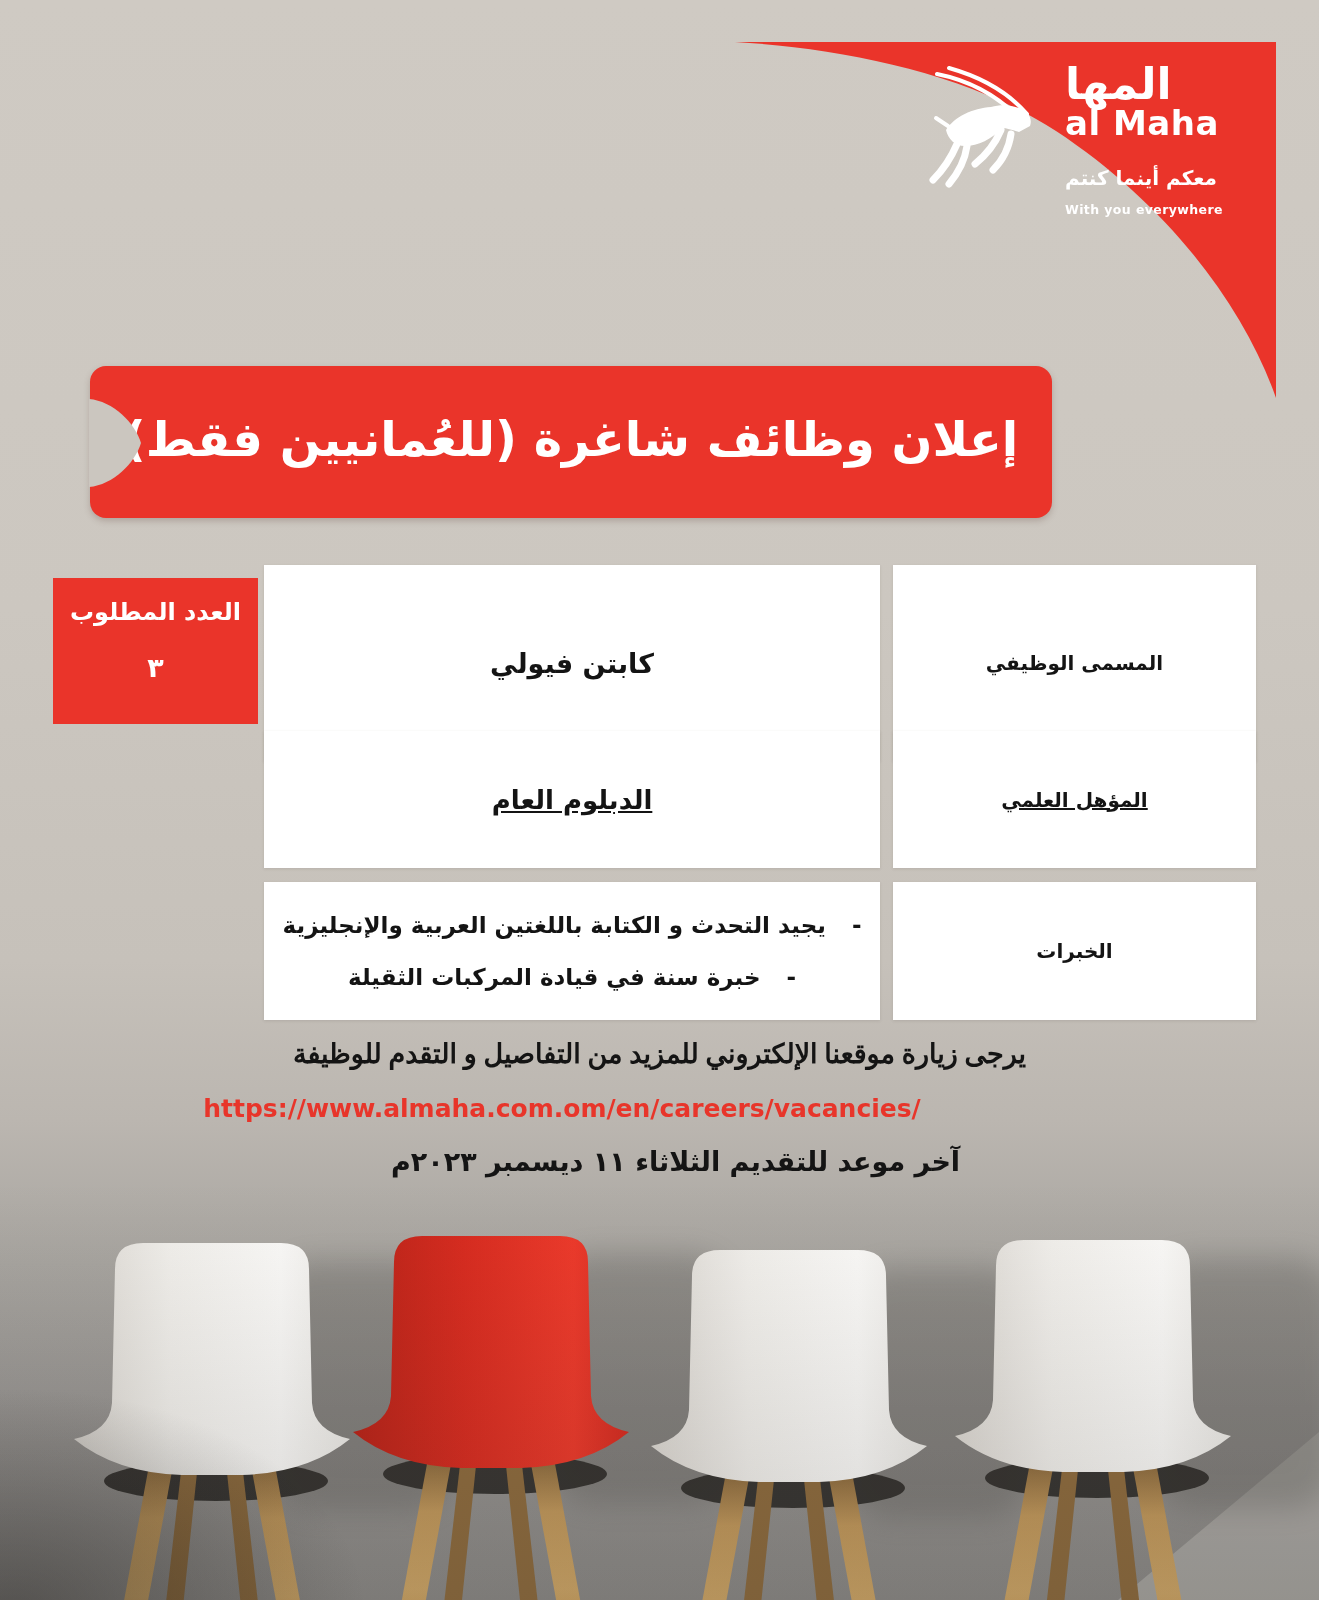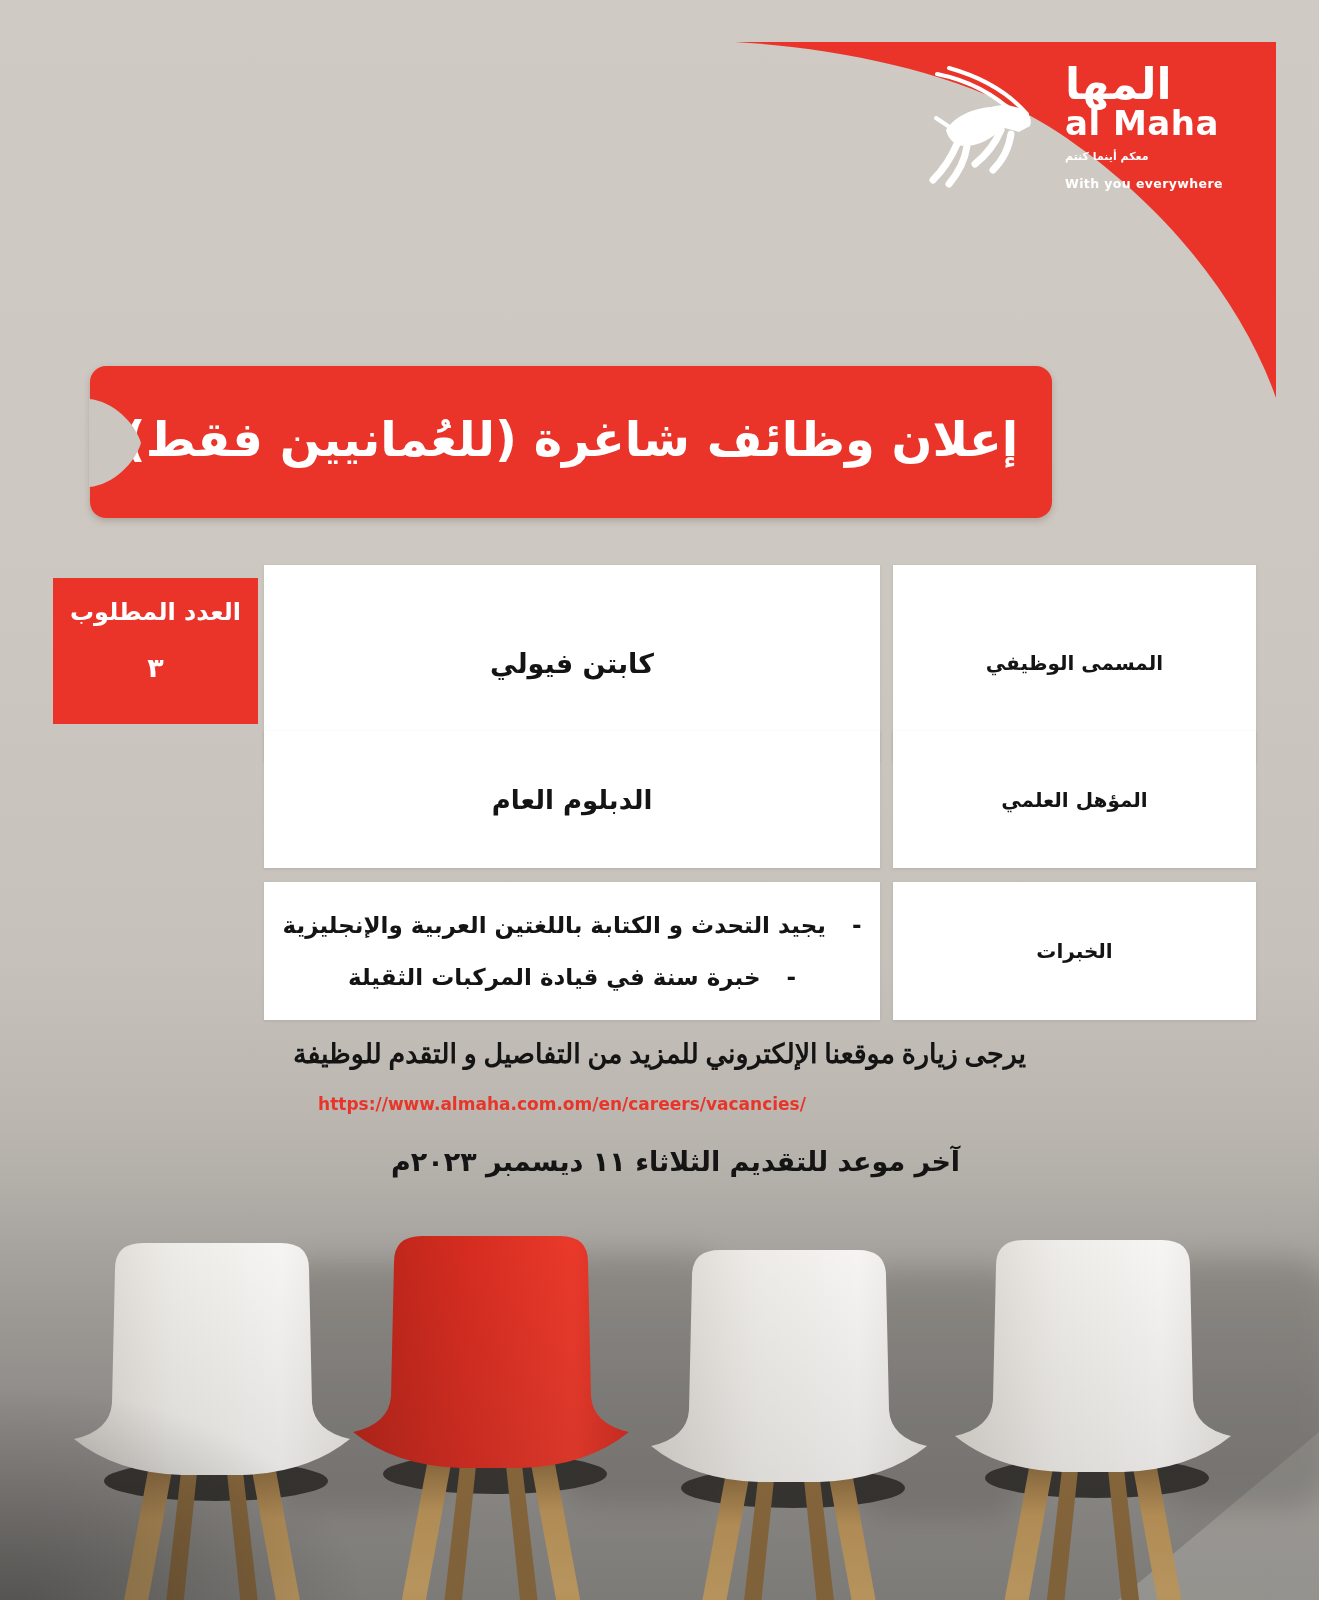--- a/index.html
+++ b/index.html
@@ -10,21 +10,21 @@
   }
   .ar{direction:rtl;font-family:"DejaVu Sans",sans-serif;}
   
   .corner-svg{position:absolute;left:719px;top:0;}
   
   .logo{position:absolute;top:62px;right:64px;width:330px;height:150px;}
   .oryx{position:absolute;left:-4px;top:2px;}
   .logo-text{position:absolute;right:0;top:0;width:190px;text-align:left;color:#fff;}
   .logo-ar{font-size:44px;font-weight:bold;line-height:1.0;}
   .logo-en{font-size:34px;font-weight:bold;line-height:1.05;letter-spacing:.5px;}
-  .logo-tag-ar{font-size:11px;font-weight:bold;margin-top:9px;line-height:1.1;}
+  .logo-tag-ar{font-size:20px;font-weight:bold;margin-top:25px;line-height:1.1;}
   .logo-tag-en{font-size:12.5px;font-weight:bold;letter-spacing:.4px;margin-top:13px;white-space:nowrap;}
   
   .banner{
     position:absolute;left:90px;top:366px;width:962px;height:152px;
     background:#ea342a;border-radius:16px;display:flex;align-items:center;justify-content:center;
     box-shadow:0 3px 6px rgba(90,60,50,.25);
   }
   .banner-title{color:#fff;font-size:48px;font-weight:bold;white-space:nowrap;padding-bottom:6px;}
   .banner-notch{position:absolute;left:-1px;top:31px;}
   
@@ -32,33 +32,33 @@
     position:absolute;left:53px;top:578px;width:205px;height:146px;background:#ea342a;
     display:flex;flex-direction:column;align-items:center;color:#fff;text-align:center;
   }
   .count-label{font-size:24px;font-weight:bold;margin-top:20px;}
   .count-value{font-size:27px;font-weight:bold;margin-top:26px;}
   .cell{position:absolute;background:#ffffff;box-shadow:0 1px 3px rgba(60,50,45,.12);
         display:flex;align-items:center;justify-content:center;color:#141414;}
   .c-mid{left:264px;width:616px;}
   .c-right{left:893px;width:363px;}
   .r1{top:565px;height:196px;}
-  .r2{top:731px;height:137px;}
+  .r2{top:731px;height:137px;text-decoration:underline;}
   .r3{top:882px;height:138px;}
   .cell-label{font-size:20px;font-weight:bold;}
   .cell-value{font-size:27px;font-weight:bold;}
   .cell-value2{font-size:26px;font-weight:bold;}
   .bullets{display:flex;flex-direction:column;justify-content:center;gap:26px;width:100%;padding:0 28px;box-sizing:border-box;}
   .bullet{direction:rtl;display:flex;justify-content:center;align-items:baseline;font-size:23px;font-weight:bold;white-space:nowrap;}
   .bullet .dash{margin-left:26px;font-weight:bold;}
   
   .note-line{position:absolute;left:0;top:1038px;width:1319px;text-align:center;
              font-size:27px;font-weight:bold;color:#141414;font-family:Liberation Serif, serif;}
   .url-line{position:absolute;left:0;top:1094px;width:1124px;text-align:center;direction:ltr;
-            font-size:17px;font-weight:bold;color:#e8352a;text-decoration:none;display:block;}
+            font-size:25px;font-weight:bold;color:#e8352a;text-decoration:none;display:block;}
   .deadline-line{position:absolute;left:0;top:1146px;width:1319px;text-align:center;
                  font-size:27px;font-weight:bold;color:#141414;padding-left:16px;}
   
   .chairs-svg{position:absolute;left:0;top:1180px;}
   .photo-overlay{
     position:absolute;left:0;top:1180px;width:1319px;height:420px;pointer-events:none;
     background:
       radial-gradient(ellipse 520px 330px at 1% 103%, rgba(28,26,24,.42), rgba(28,26,24,0) 68%),
       linear-gradient(180deg, rgba(40,38,36,0) 0%, rgba(40,38,36,.16) 100%);
   }

